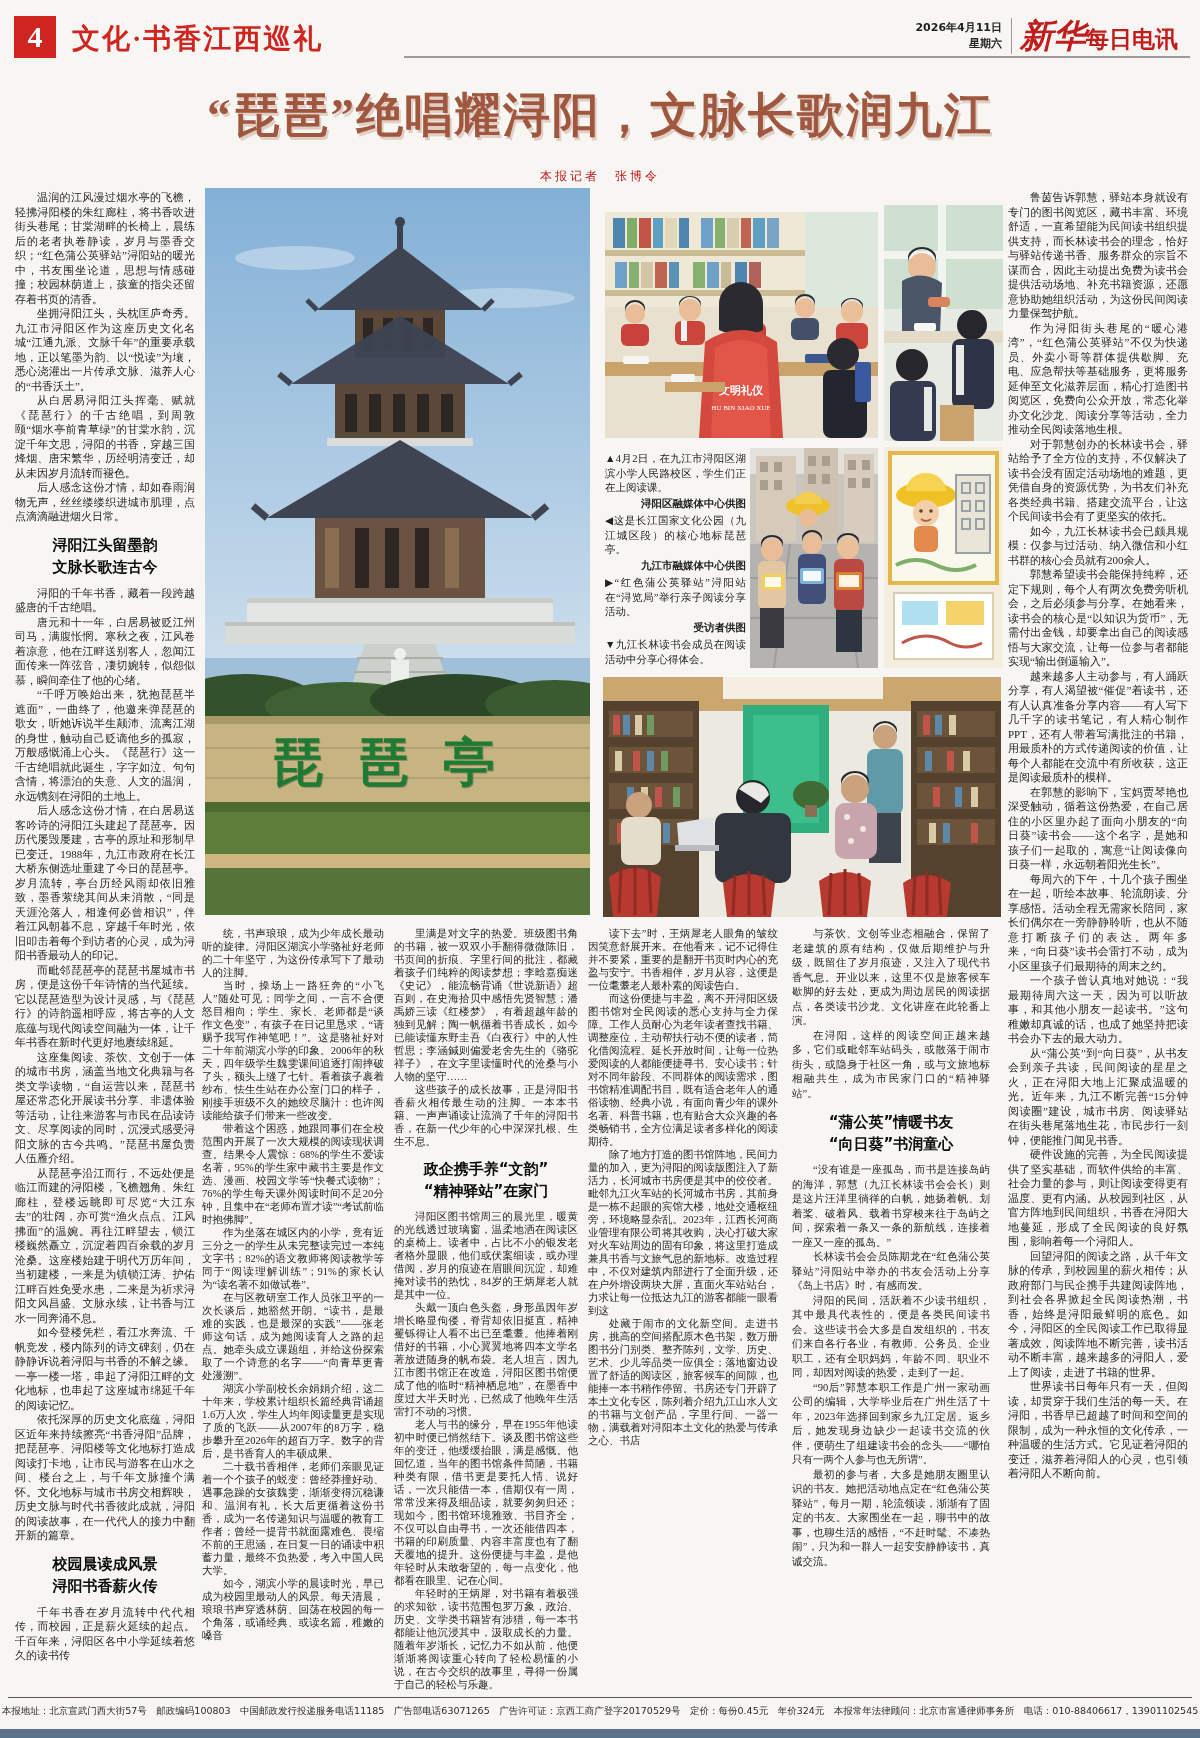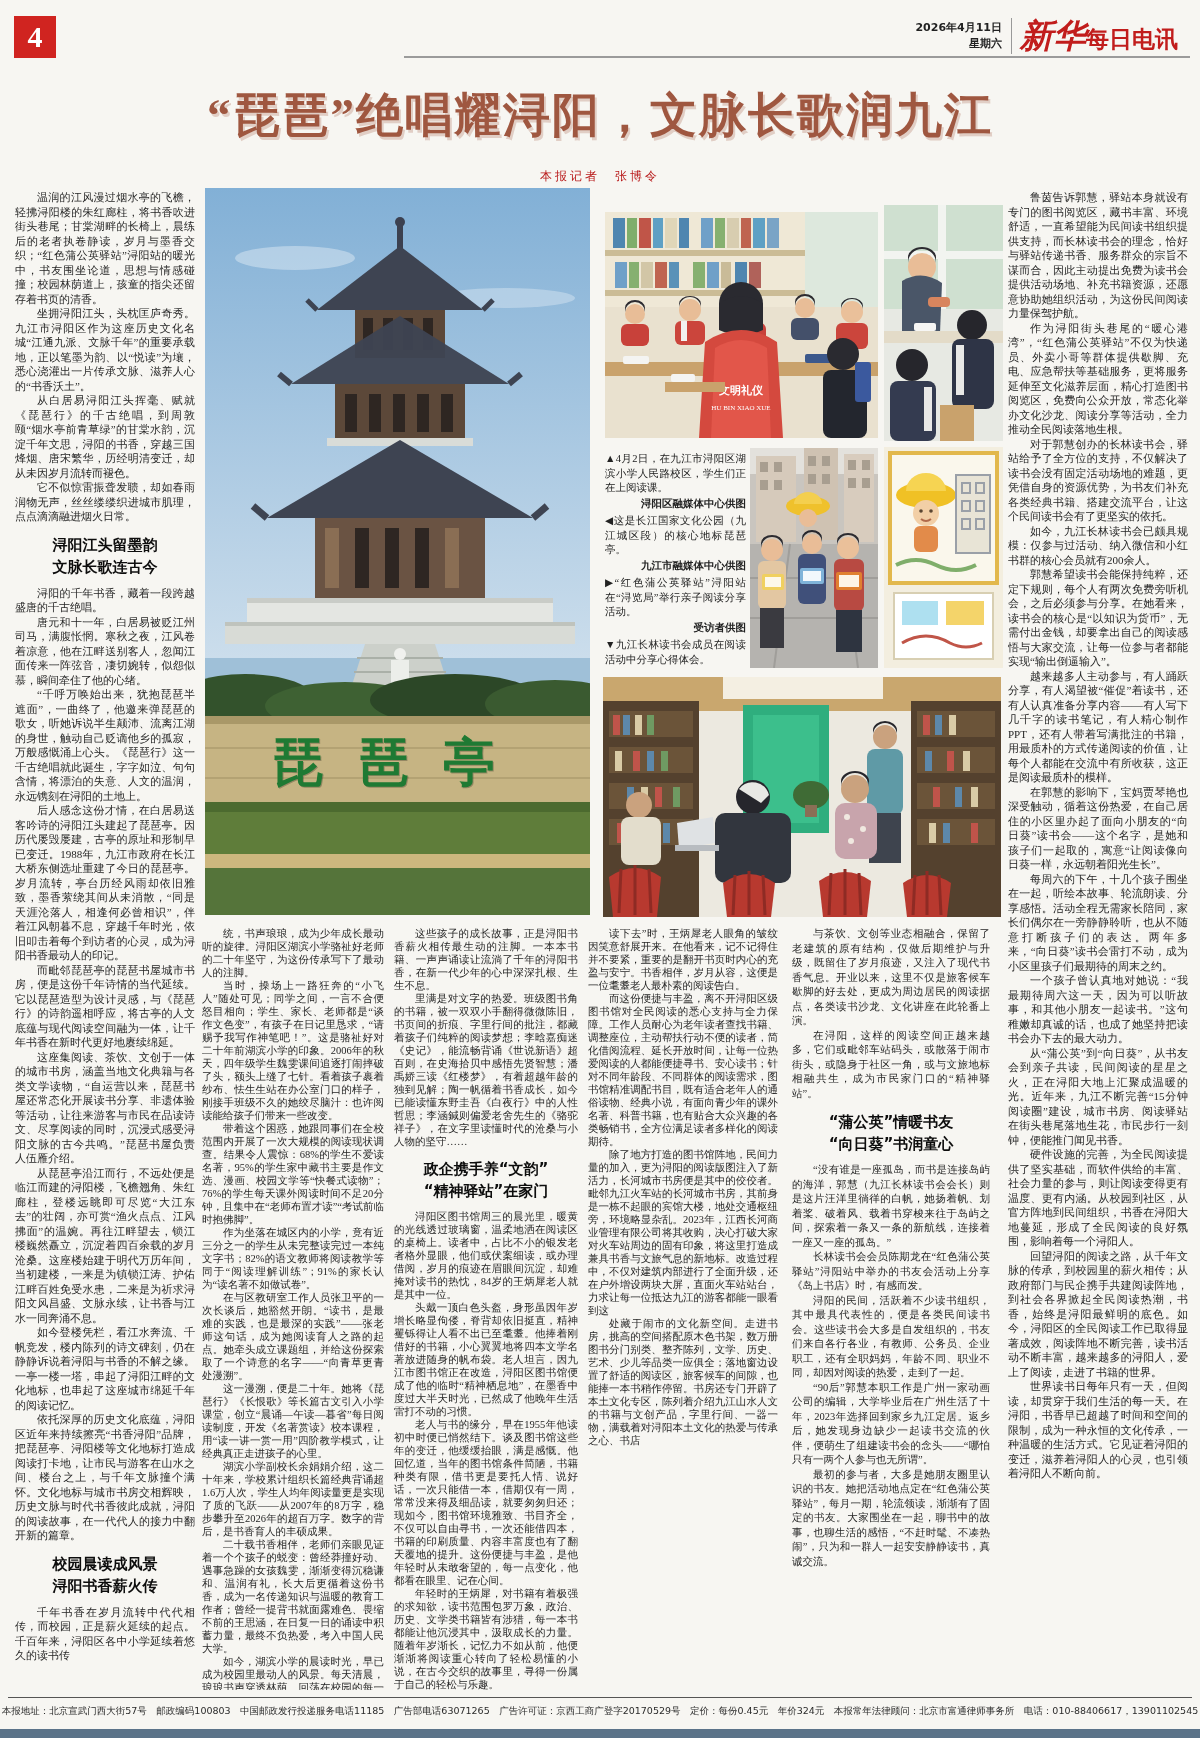--- a/index.html
+++ b/index.html
@@ -45,20 +45,21 @@
   .bottom-bar{position:absolute;left:0;top:1729px;width:1200px;height:9px;background:#5b7389;}
 </style>
 </head>
 <body>
 
 <div class="page">
 
   <div class="pagenum">
     <span>4</span>
   </div>
+  <div class="section-title">文化·书香江西巡礼</div>
   <div class="hdr-rule"></div>
   <div class="dateblock">
     <div>2026年4月11日</div>
     <div>星期六</div>
   </div>
   <div class="hdr-div"></div>
   <div class="masthead">
     <span class="mh-script">新华</span><span class="mh-rest">每日电讯</span>
   </div>
 
@@ -451,21 +452,21 @@
           <line x1="324" y1="194" x2="324" y2="238"></line>
           <line x1="336" y1="198" x2="338" y2="238"></line>
       </g>
     </svg>
   </div>
 
   <div class="col tallcol" style="left:15px;top:190px;width:180px;height:1500px;">
     <p>温润的江风漫过烟水亭的飞檐，轻拂浔阳楼的朱红廊柱，将书香吹进街头巷尾；甘棠湖畔的长椅上，晨练后的老者执卷静读，岁月与墨香交织；“红色蒲公英驿站”浔阳站的暖光中，书友围坐论道，思想与情感碰撞；校园林荫道上，孩童的指尖还留存着书页的清香。</p>
     <p>坐拥浔阳江头，头枕匡庐奇秀。九江市浔阳区作为这座历史文化名城“江通九派、文脉千年”的重要承载地，正以笔墨为韵、以“悦读”为壤，悉心浇灌出一片传承文脉、滋养人心的“书香沃土”。</p>
     <p>从白居易浔阳江头挥毫、赋就《琵琶行》的千古绝唱，到周敦颐“烟水亭前青草绿”的甘棠水韵，沉淀千年文思，浔阳的书香，穿越三国烽烟、唐宋繁华，历经明清变迁，却从未因岁月流转而褪色。</p>
-    <p>它不似惊雷振聋发聩，却如春雨润物无声，丝丝缕缕织进城市肌理，点点滴滴融进烟火日常。</p>
+    <p>后人感念这份才情，却如春雨润物无声，丝丝缕缕织进城市肌理，点点滴滴融进烟火日常。</p>
     <div class="subhead">
       <div>浔阳江头留墨韵</div>
       <div>文脉长歌连古今</div>
     </div>
     <p>浔阳的千年书香，藏着一段跨越盛唐的千古绝唱。</p>
     <p>唐元和十一年，白居易被贬江州司马，满腹怅惘。寒秋之夜，江风卷着凉意，他在江畔送别客人，忽闻江面传来一阵弦音，凄切婉转，似怨似慕，瞬间牵住了他的心绪。</p>
     <p>“千呼万唤始出来，犹抱琵琶半遮面”，一曲终了，他邀来弹琵琶的歌女，听她诉说半生颠沛、流离江湖的身世，触动自己贬谪他乡的孤寂，万般感慨涌上心头。《琵琶行》这一千古绝唱就此诞生，字字如泣、句句含情，将漂泊的失意、人文的温润，永远镌刻在浔阳的土地上。</p>
     <p>后人感念这份才情，在白居易送客吟诗的浔阳江头建起了琵琶亭。因历代屡毁屡建，古亭的原址和形制早已变迁。1988年，九江市政府在长江大桥东侧选址重建了今日的琵琶亭。岁月流转，亭台历经风雨却依旧雅致，墨香萦绕其间从未消散，“同是天涯沦落人，相逢何必曾相识”，伴着江风朝暮不息，穿越千年时光，依旧叩击着每个到访者的心灵，成为浔阳书香最动人的印记。</p>
     <p>而毗邻琵琶亭的琵琶书屋城市书房，便是这份千年诗情的当代延续。它以琵琶造型为设计灵感，与《琵琶行》的诗韵遥相呼应，将古亭的人文底蕴与现代阅读空间融为一体，让千年书香在新时代更好地赓续绵延。</p>
     <p>这座集阅读、茶饮、文创于一体的城市书房，涵盖当地文化典籍与各类文学读物，“自运营以来，琵琶书屋还常态化开展读书分享、非遗体验等活动，让往来游客与市民在品读诗文、尽享阅读的同时，沉浸式感受浔阳文脉的古今共鸣。”琵琶书屋负责人伍雁介绍。</p>
@@ -478,29 +479,28 @@
     </div>
     <p>千年书香在岁月流转中代代相传，而校园，正是薪火延续的起点。千百年来，浔阳区各中小学延续着悠久的读书传</p>
   </div>
 
   <div class="col" style="left:202px;top:927px;width:182px;height:763px;">
     <p>统，书声琅琅，成为少年成长最动听的旋律。浔阳区湖滨小学骆祉好老师的二十年坚守，为这份传承写下了最动人的注脚。</p>
     <p>当时，操场上一路狂奔的“小飞人”随处可见；同学之间，一言不合便怒目相向；学生、家长、老师都是“谈作文色变”，有孩子在日记里恳求，“请赐予我写作神笔吧！”。这是骆祉好对二十年前湖滨小学的印象。2006年的秋天，四年级学生魏雯课间追逐打闹摔破了头，额头上缝了七针。看着孩子裹着纱布、怯生生站在办公室门口的样子，刚接手班级不久的她绞尽脑汁：也许阅读能给孩子们带来一些改变。</p>
     <p>带着这个困惑，她跟同事们在全校范围内开展了一次大规模的阅读现状调查。结果令人震惊：68%的学生不爱读名著，95%的学生家中藏书主要是作文选、漫画、校园文学等“快餐式读物”；76%的学生每天课外阅读时间不足20分钟，且集中在“老师布置才读”“考试前临时抱佛脚”。</p>
     <p>作为坐落在城区内的小学，竟有近三分之一的学生从未完整读完过一本纯文字书；82%的语文教师将阅读教学等同于“阅读理解训练”；91%的家长认为“读名著不如做试卷”。</p>
     <p>在与区教研室工作人员张卫平的一次长谈后，她豁然开朗。“读书，是最难的实践，也是最深的实践”——张老师这句话，成为她阅读育人之路的起点。她牵头成立课题组，并给这份探索取了一个诗意的名字——“向青草更青处漫溯”。</p>
-    <p>这一漫溯，便是二十年。她将《琵琶行》《长恨歌》等长篇古文引入小学课堂，创立“晨诵—午读—暮省”每日阅读制度，开发《名著赏读》校本课程，用“读一讲一赏一用”四阶教学模式，让经典真正走进孩子的心里。</p>
     <p>湖滨小学副校长余娟娟介绍，这二十年来，学校累计组织长篇经典背诵超1.6万人次，学生人均年阅读量更是实现了质的飞跃——从2007年的8万字，稳步攀升至2026年的超百万字。数字的背后，是书香育人的丰硕成果。</p>
     <p>二十载书香相伴，老师们亲眼见证着一个个孩子的蜕变：曾经莽撞好动、遇事急躁的女孩魏雯，渐渐变得沉稳谦和、温润有礼，长大后更循着这份书香，成为一名传递知识与温暖的教育工作者；曾经一提背书就面露难色、畏缩不前的王思涵，在日复一日的诵读中积蓄力量，最终不负热爱，考入中国人民大学。</p>
     <p>如今，湖滨小学的晨读时光，早已成为校园里最动人的风景。每天清晨，琅琅书声穿透林荫、回荡在校园的每一个角落，或诵经典、或读名篇，稚嫩的嗓音</p>
   </div>
 
   <div class="col" style="left:394px;top:927px;width:184px;height:763px;">
+    <p>里满是对文字的热爱。班级图书角的书籍，被一双双小手翻得微微陈旧，书页间的折痕、字里行间的批注，都藏着孩子们纯粹的阅读梦想；李晗嘉痴迷《史记》，能流畅背诵《世说新语》超百则，在史海拾贝中感悟先贤智慧；潘禹娇三读《红楼梦》，有着超越年龄的独到见解；陶一帆循着书香成长，如今已能读懂东野圭吾《白夜行》中的人性哲思；李涵鍼则偏爱老舍先生的《骆驼祥子》，在文字里读懂时代的沧桑与小人物的坚守……</p>
     <p>这些孩子的成长故事，正是浔阳书香薪火相传最生动的注脚。一本本书籍、一声声诵读让流淌了千年的浔阳书香，在新一代少年的心中深深扎根、生生不息。</p>
-    <p>里满是对文字的热爱。班级图书角的书籍，被一双双小手翻得微微陈旧，书页间的折痕、字里行间的批注，都藏着孩子们纯粹的阅读梦想；李晗嘉痴迷《史记》，能流畅背诵《世说新语》超百则，在史海拾贝中感悟先贤智慧；潘禹娇三读《红楼梦》，有着超越年龄的独到见解；陶一帆循着书香成长，如今已能读懂东野圭吾《白夜行》中的人性哲思；李涵鍼则偏爱老舍先生的《骆驼祥子》，在文字里读懂时代的沧桑与小人物的坚守……</p>
     <div class="subhead">
       <div>政企携手养“文韵”</div>
       <div>“精神驿站”在家门</div>
     </div>
     <p>浔阳区图书馆周三的晨光里，暖黄的光线透过玻璃窗，温柔地洒在阅读区的桌椅上。读者中，占比不小的银发老者格外显眼，他们或伏案细读，或办理借阅，岁月的痕迹在眉眼间沉淀，却难掩对读书的热忱，84岁的王炳犀老人就是其中一位。</p>
     <p>头戴一顶白色头盔，身形虽因年岁增长略显佝偻，脊背却依旧挺直，精神矍铄得让人看不出已至耄耋。他捧着刚借好的书籍，小心翼翼地将四本文学名著放进随身的帆布袋。老人坦言，因九江市图书馆正在改造，浔阳区图书馆便成了他的临时“精神栖息地”，在墨香中度过大半天时光，已然成了他晚年生活雷打不动的习惯。</p>
     <p>老人与书的缘分，早在1955年他读初中时便已悄然结下。谈及图书馆这些年的变迁，他缓缓抬眼，满是感慨。他回忆道，当年的图书馆条件简陋，书籍种类有限，借书更是要托人情、说好话，一次只能借一本，借期仅有一周，常常没来得及细品读，就要匆匆归还；现如今，图书馆环境雅致、书目齐全，不仅可以自由寻书，一次还能借四本，书籍的印刷质量、内容丰富度也有了翻天覆地的提升。这份便捷与丰盈，是他年轻时从未敢奢望的，每一点变化，他都看在眼里、记在心间。</p>
     <p>年轻时的王炳犀，对书籍有着极强的求知欲，读书范围包罗万象，政治、历史、文学类书籍皆有涉猎，每一本书都能让他沉浸其中，汲取成长的力量。随着年岁渐长，记忆力不如从前，他便渐渐将阅读重心转向了轻松易懂的小说，在古今交织的故事里，寻得一份属于自己的轻松与乐趣。</p>
 
   </div>

